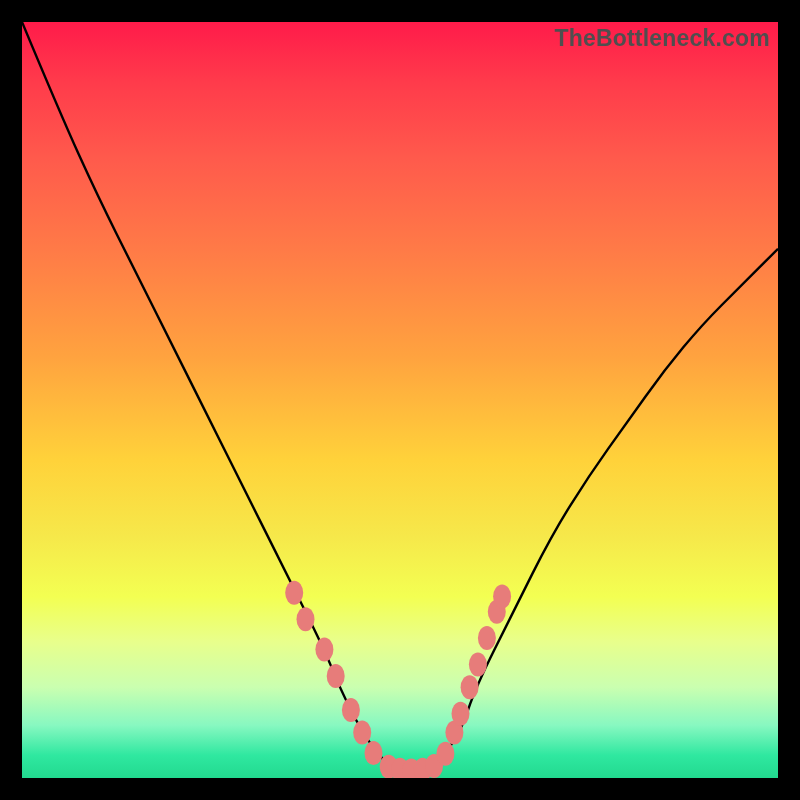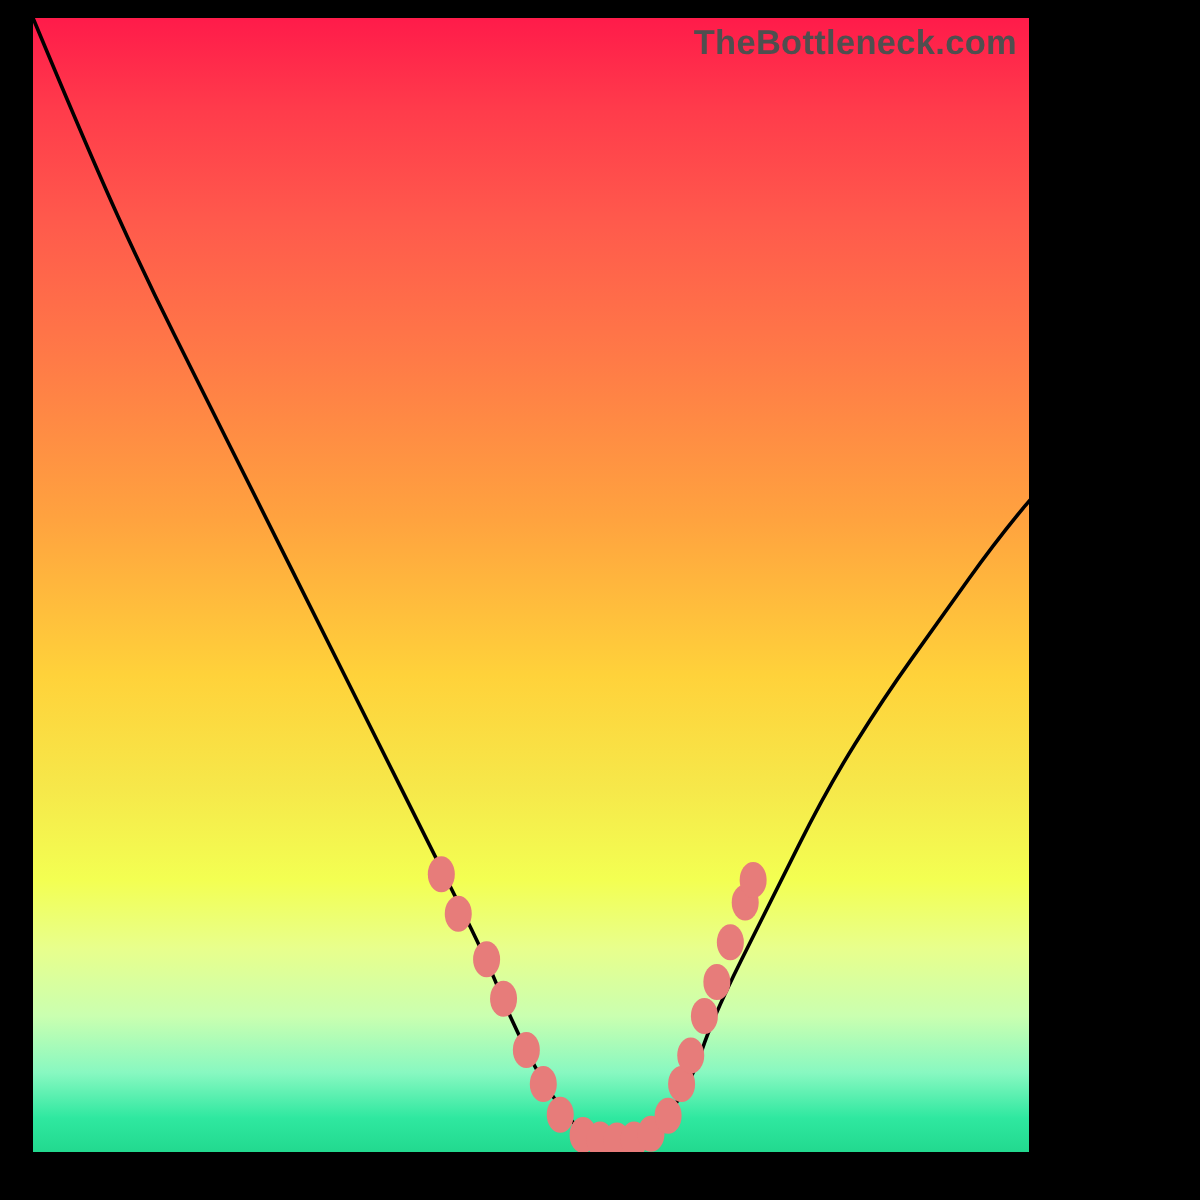--- a/index.html
+++ b/index.html
@@ -13,22 +13,22 @@
   }
   .frame {
     position: relative;
     width: 800px;
     height: 800px;
     background: #000;
   }
   .plot-area {
     position: absolute;
     left: 22px;
-    top: 12px;
-    width: 664px;
+    top: 22px;
+    width: 756px;
     height: 756px;
     
     background: linear-gradient(
       to bottom,
       #ff1b4a 0%,
       #ff3b4b 8%,
       #ff5a4c 18%,
       #ff7a47 30%,
       #ffa23f 44%,
       #ffd23a 58%,

